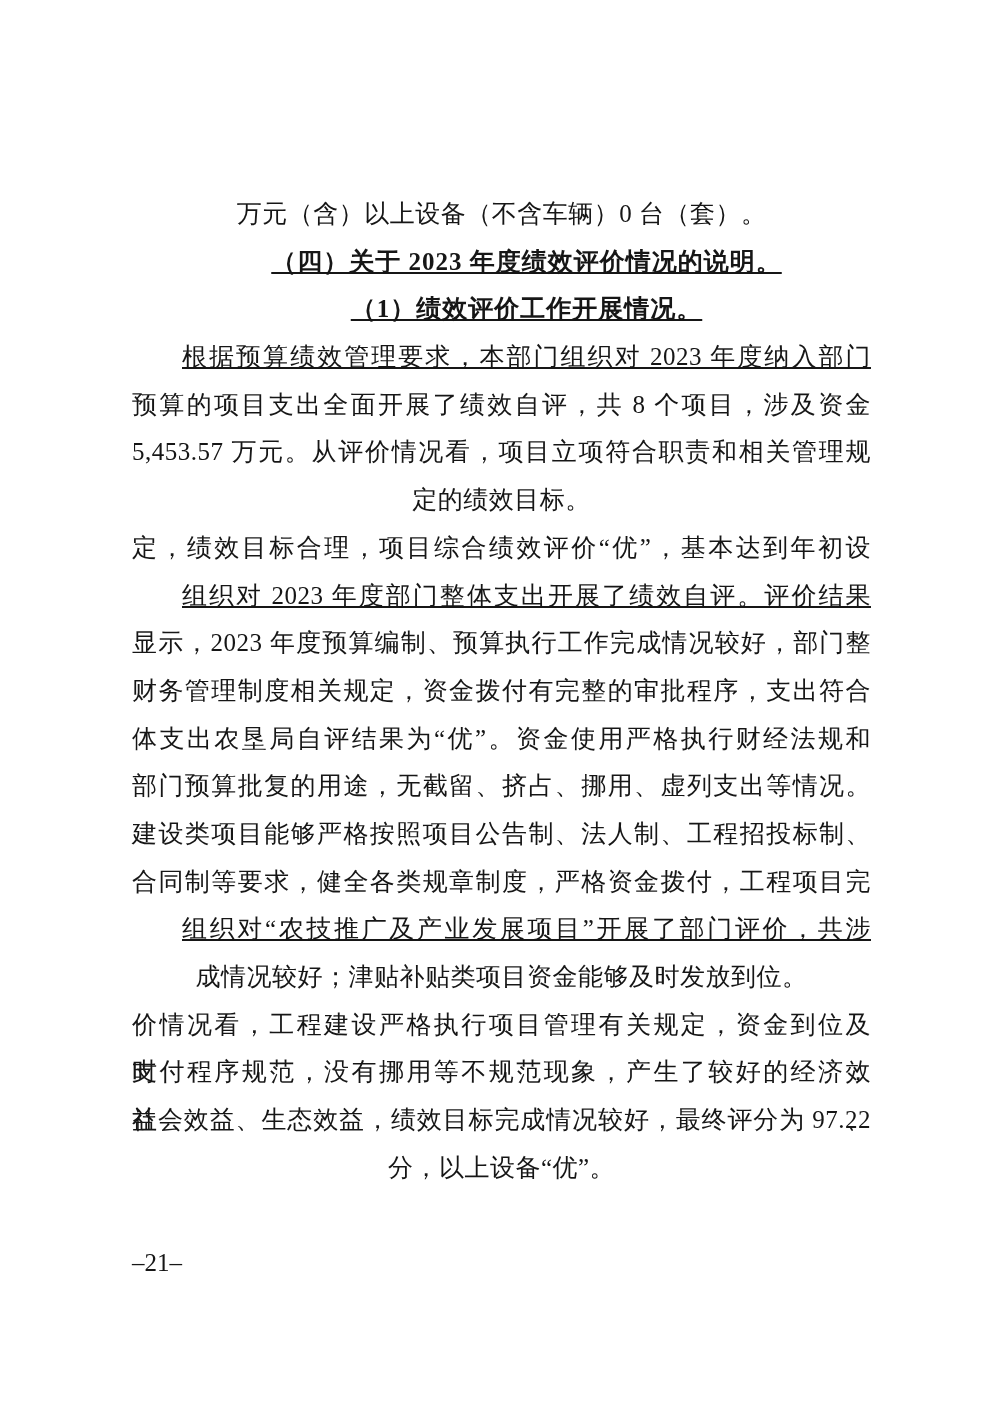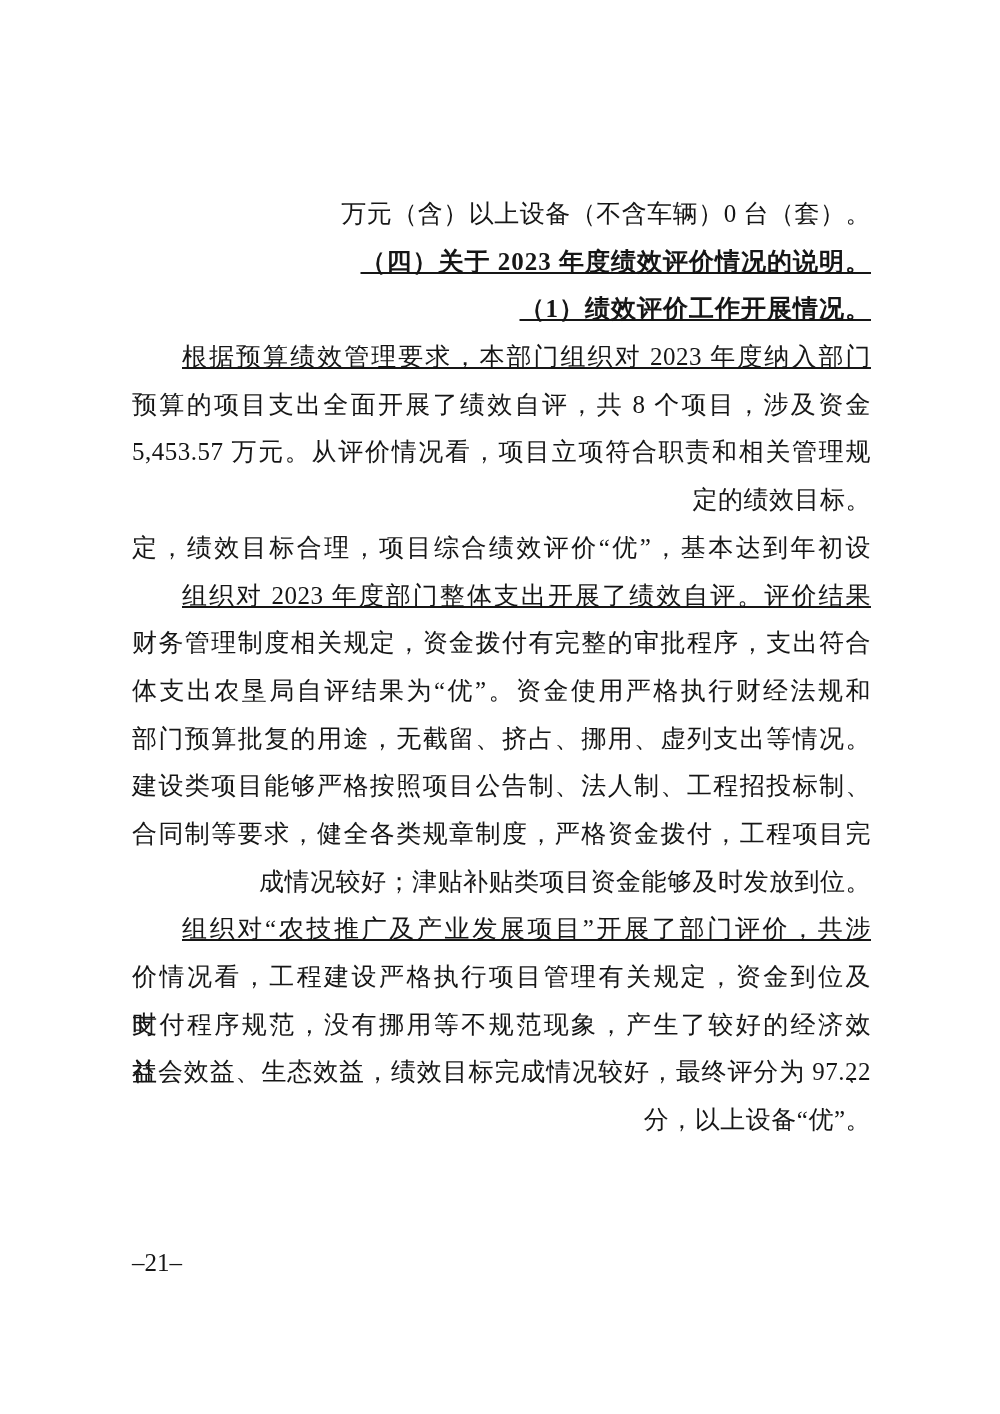--- a/index.html
+++ b/index.html
@@ -20,21 +20,21 @@
     position: absolute;
     left: 132px;
     top: 190px;
     width: 739px;
   }
   .line {
     font-size: 25px;
     line-height: 47.7px;
     height: 47.7px;
     white-space: nowrap;
-    text-align: right;
+    text-align: center;
     letter-spacing: 0.5px;
   }
   
   .line.fill {
     white-space: normal;
     text-align: justify;
     text-align-last: justify;
   }
   .line.indent {
     text-indent: 2em;
@@ -60,26 +60,27 @@
   <div class="text-block">
     <div class="line">万元（含）以上设备（不含车辆）0 台（套）。</div>
     <div class="line heading indent">（四）关于 2023 年度绩效评价情况的说明。</div>
     <div class="line heading indent">（1）绩效评价工作开展情况。</div>
     <div class="line fill indent">根据预算绩效管理要求，本部门组织对 2023 年度纳入部门</div>
     <div class="line fill">预算的项目支出全面开展了绩效自评，共 8 个项目，涉及资金</div>
     <div class="line fill">5,453.57 万元。从评价情况看，项目立项符合职责和相关管理规</div>
     <div class="line">定的绩效目标。</div>
     <div class="line fill">定，绩效目标合理，项目综合绩效评价“优”，基本达到年初设</div>
     <div class="line fill indent">组织对 2023 年度部门整体支出开展了绩效自评。评价结果</div>
+    <div class="line fill">显示，2023 年度预算编制、预算执行工作完成情况较好，部门整</div>
     <div class="line fill">财务管理制度相关规定，资金拨付有完整的审批程序，支出符合</div>
     <div class="line fill">体支出农垦局自评结果为“优”。资金使用严格执行财经法规和</div>
     <div class="line fill">部门预算批复的用途，无截留、挤占、挪用、虚列支出等情况。</div>
     <div class="line fill">建设类项目能够严格按照项目公告制、法人制、工程招投标制、</div>
     <div class="line fill">合同制等要求，健全各类规章制度，严格资金拨付，工程项目完</div>
+    <div class="line fill indent">组织对“农技推广及产业发展项目”开展了部门评价，共涉</div>
     <div class="line">成情况较好；津贴补贴类项目资金能够及时发放到位。</div>
-    <div class="line fill indent">组织对“农技推广及产业发展项目”开展了部门评价，共涉</div>
     <div class="line fill">价情况看，工程建设严格执行项目管理有关规定，资金到位及时，</div>
     <div class="line fill">支付程序规范，没有挪用等不规范现象，产生了较好的经济效益、</div>
     <div class="line fill">社会效益、生态效益，绩效目标完成情况较好，最终评分为 97.22</div>
     <div class="line">分，以上设备“优”。</div>
   </div>
   <div class="page-number">–21–</div>
 </div>
 
 </body></html>

